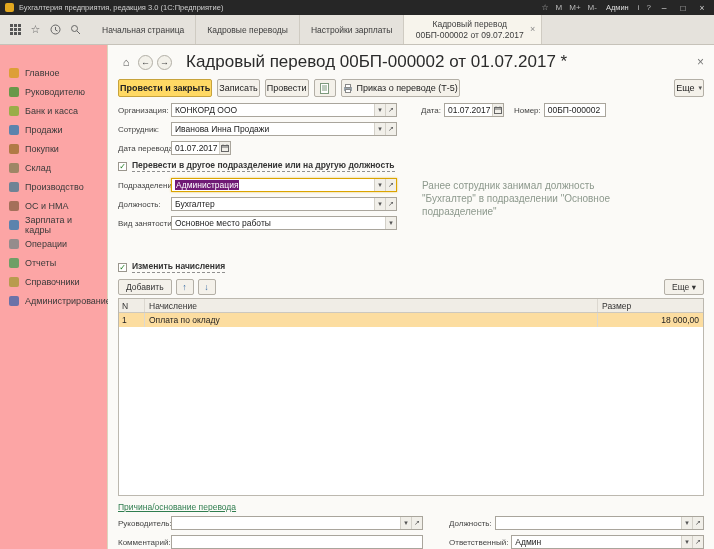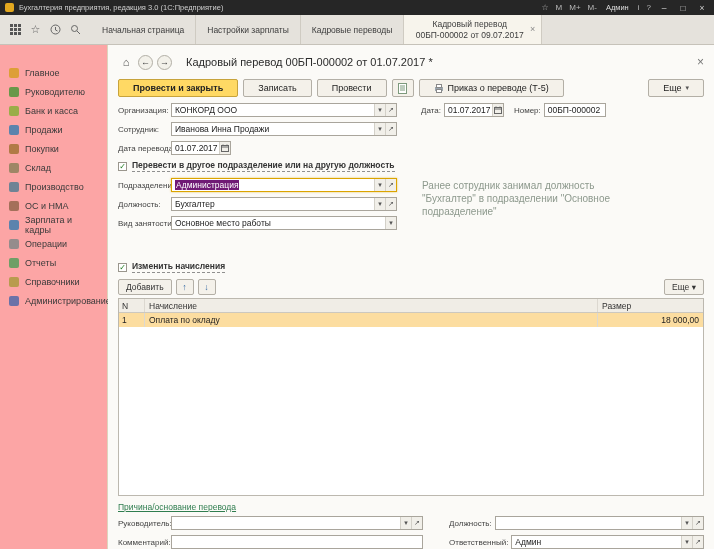--- a/index.html
+++ b/index.html
@@ -33,26 +33,26 @@
   .si4{background:#a8763c} .si5{background:#93835f} .si6{background:#5f7f93} .si7{background:#9a6a52}
   .si8{background:#4a7fae} .si9{background:#8a8a8a} .si10{background:#5f9f5f} .si11{background:#b09a45}
   .si12{background:#5a6da8}
 
   .content { flex:1; background:#fbfaf7; padding:0 10px; position:relative; }
 
   
   .navrow { display:flex; align-items:center; gap:4px; margin-top:8px; height:18px; }
   .navbtn { width:16px; height:16px; display:flex; align-items:center; justify-content:center; color:#555; font-size:11px; }
   .circ { border:1px solid #b2afa6; border-radius:50%; width:15px; height:15px; background:#f3f1ea; font-size:9px; color:#444; }
-  .doc-title { margin-left:10px; font-size:11px; color:#2b2b2b; }
+  .doc-title { margin-left:10px; font-size:17px; color:#2b2b2b; }
   .close-doc { margin-left:auto; color:#777; font-size:12px; }
 
   
   .btnrow { display:flex; align-items:center; gap:5px; margin-top:8px; }
-  .btn { height:18px; padding:0 14px; background:#f4f1ea; border:1px solid #b3afa6; border-radius:2px; font-size:9px; color:#222; display:flex; align-items:center; gap:4px; cursor:default; }
+  .btn { height:18px; padding:0 1px; background:#f4f1ea; border:1px solid #b3afa6; border-radius:2px; font-size:9px; color:#222; display:flex; align-items:center; gap:4px; cursor:default; }
   .btn.primary { background:#ffd964; border-color:#c7a33c; font-weight:bold; }
   .btn.iconb { width:22px; padding:0; justify-content:center; }
   .btn .caret { font-size:7px; color:#555; }
   .more { margin-left:auto; }
 
   
   .form { margin-top:6px; }
   .frow { display:flex; align-items:center; margin-bottom:5px; height:14px; }
   .flabel { width:53px; flex:none; font-size:8px; color:#444; white-space:nowrap; overflow:hidden; }
   .flabel.auto { width:auto; overflow:visible; }
@@ -138,24 +138,24 @@
             <circle cx="4.5" cy="4.5" r="3" fill="none" stroke="#666"></circle>
             <line x1="7" y1="7" x2="10" y2="10" stroke="#666"></line>
           </svg>
       </span>
     </div>
     <div class="tabs">
       <div class="tab">
           <span>Начальная страница</span>
         </div>
       <div class="tab">
+          <span>Кадровые переводы</span>
+        </div>
+      <div class="tab">
           <span>Настройки зарплаты</span>
-        </div>
-      <div class="tab">
-          <span>Кадровые переводы</span>
         </div>
       <div class="tab active">
         <span>Кадровый перевод 00БП-000002 от 09.07.2017</span>
         <span class="tabx">×</span>
       </div>
     </div>
   </div>
 
   <div class="main">
 

